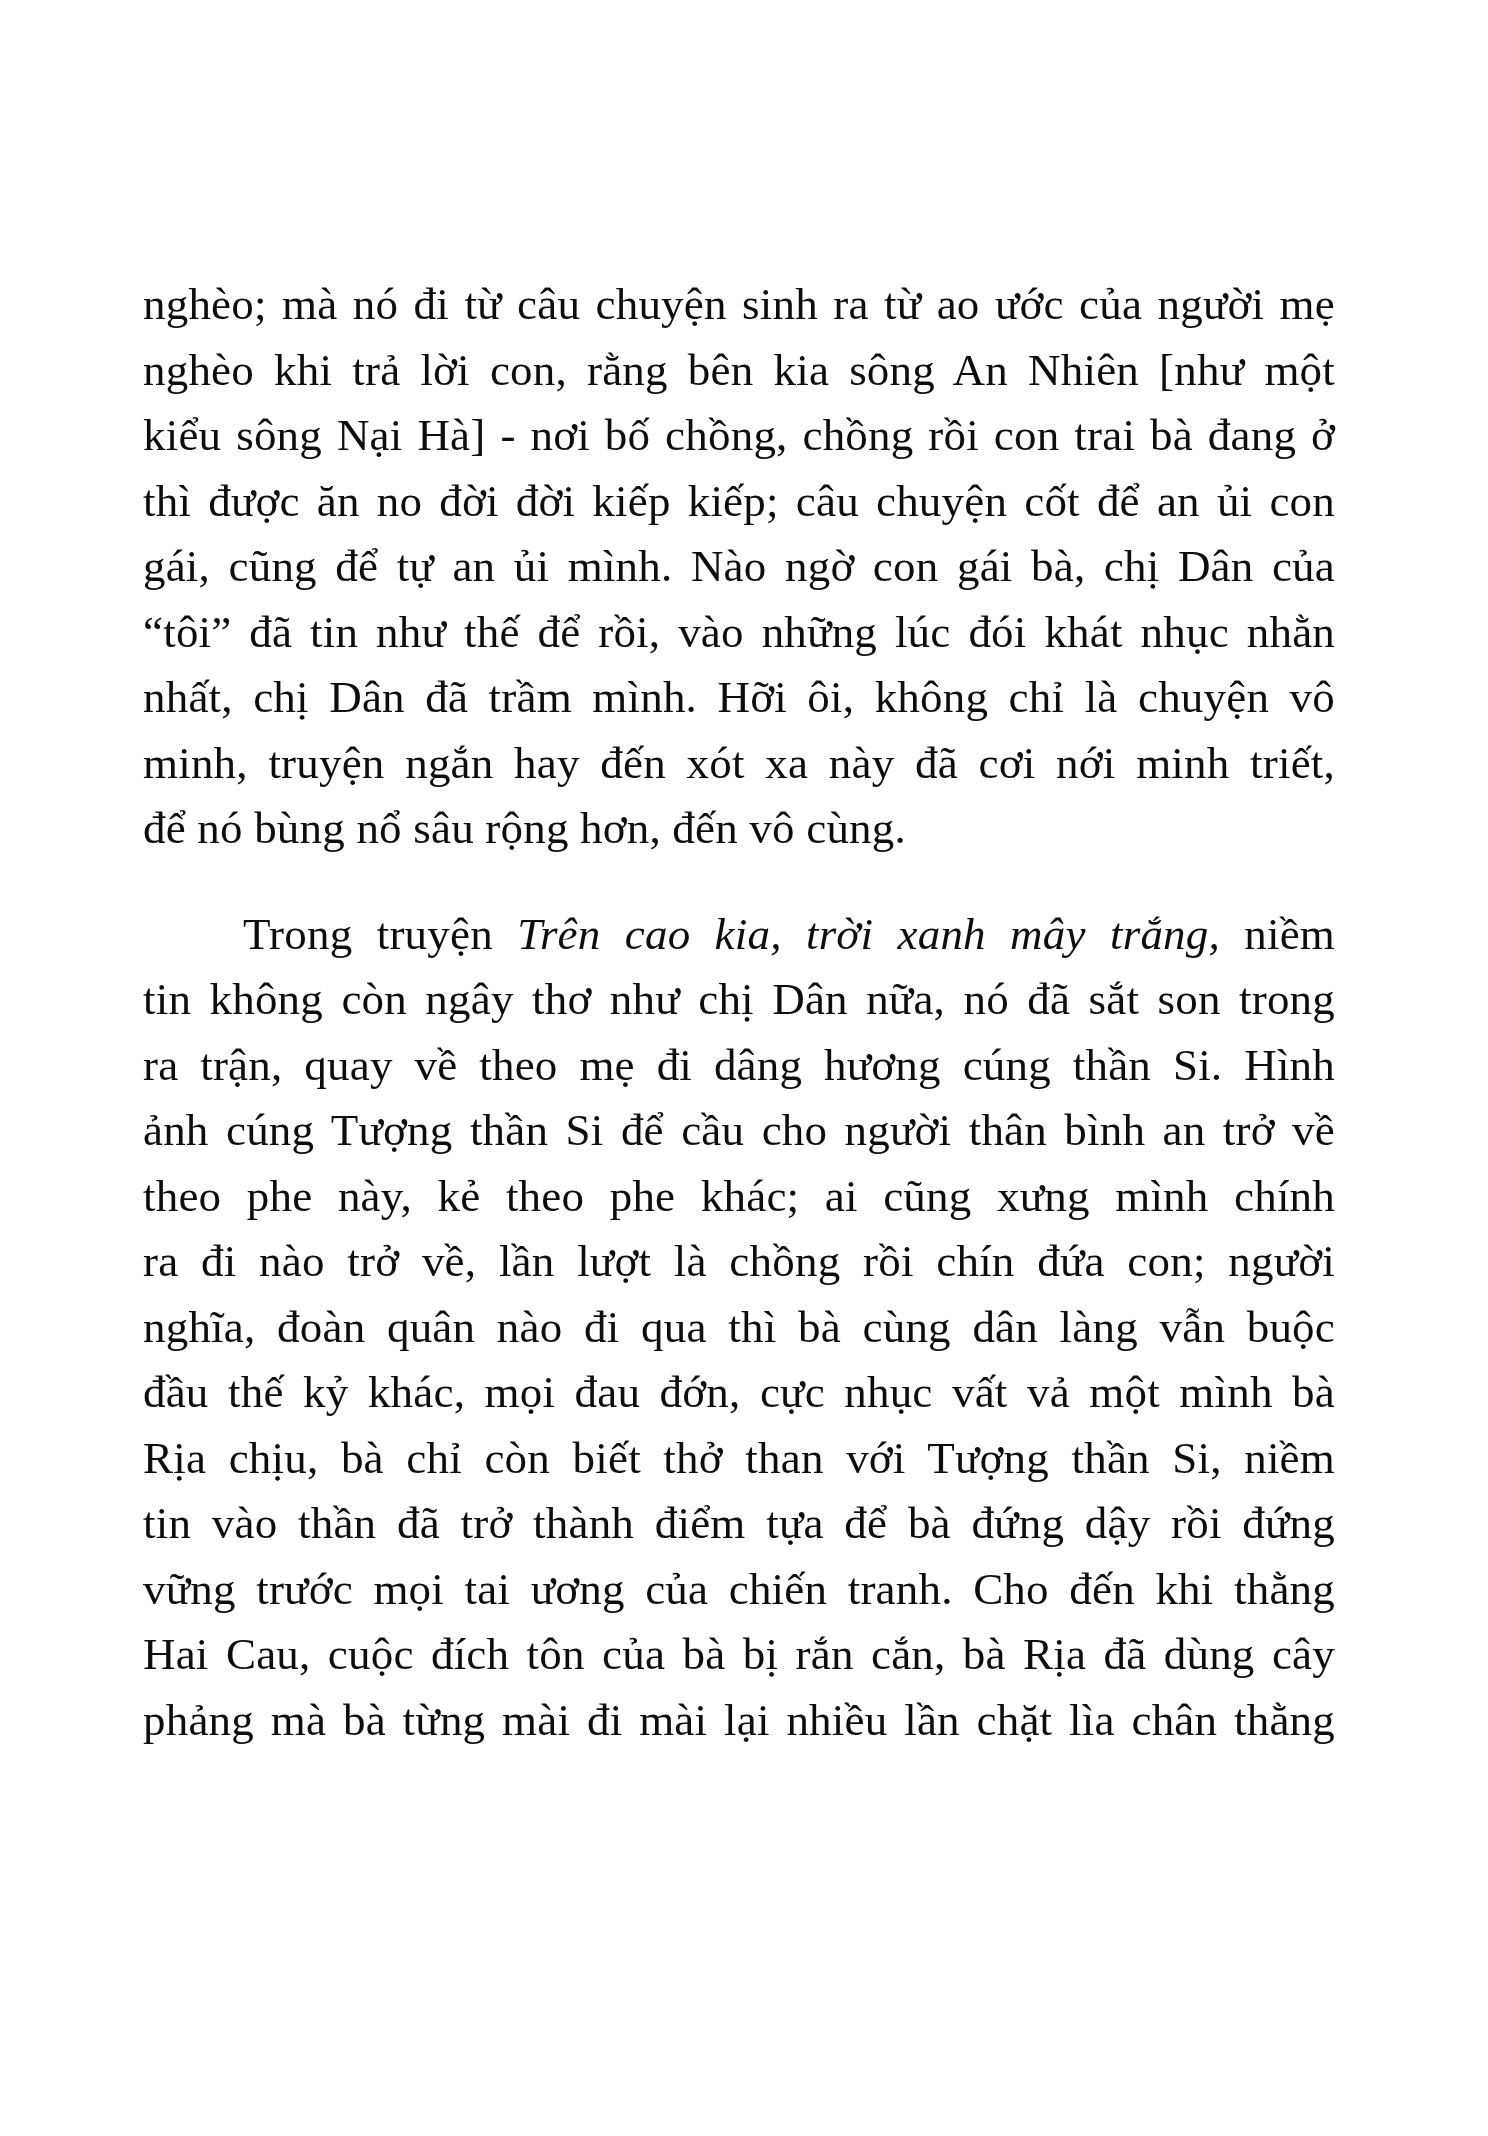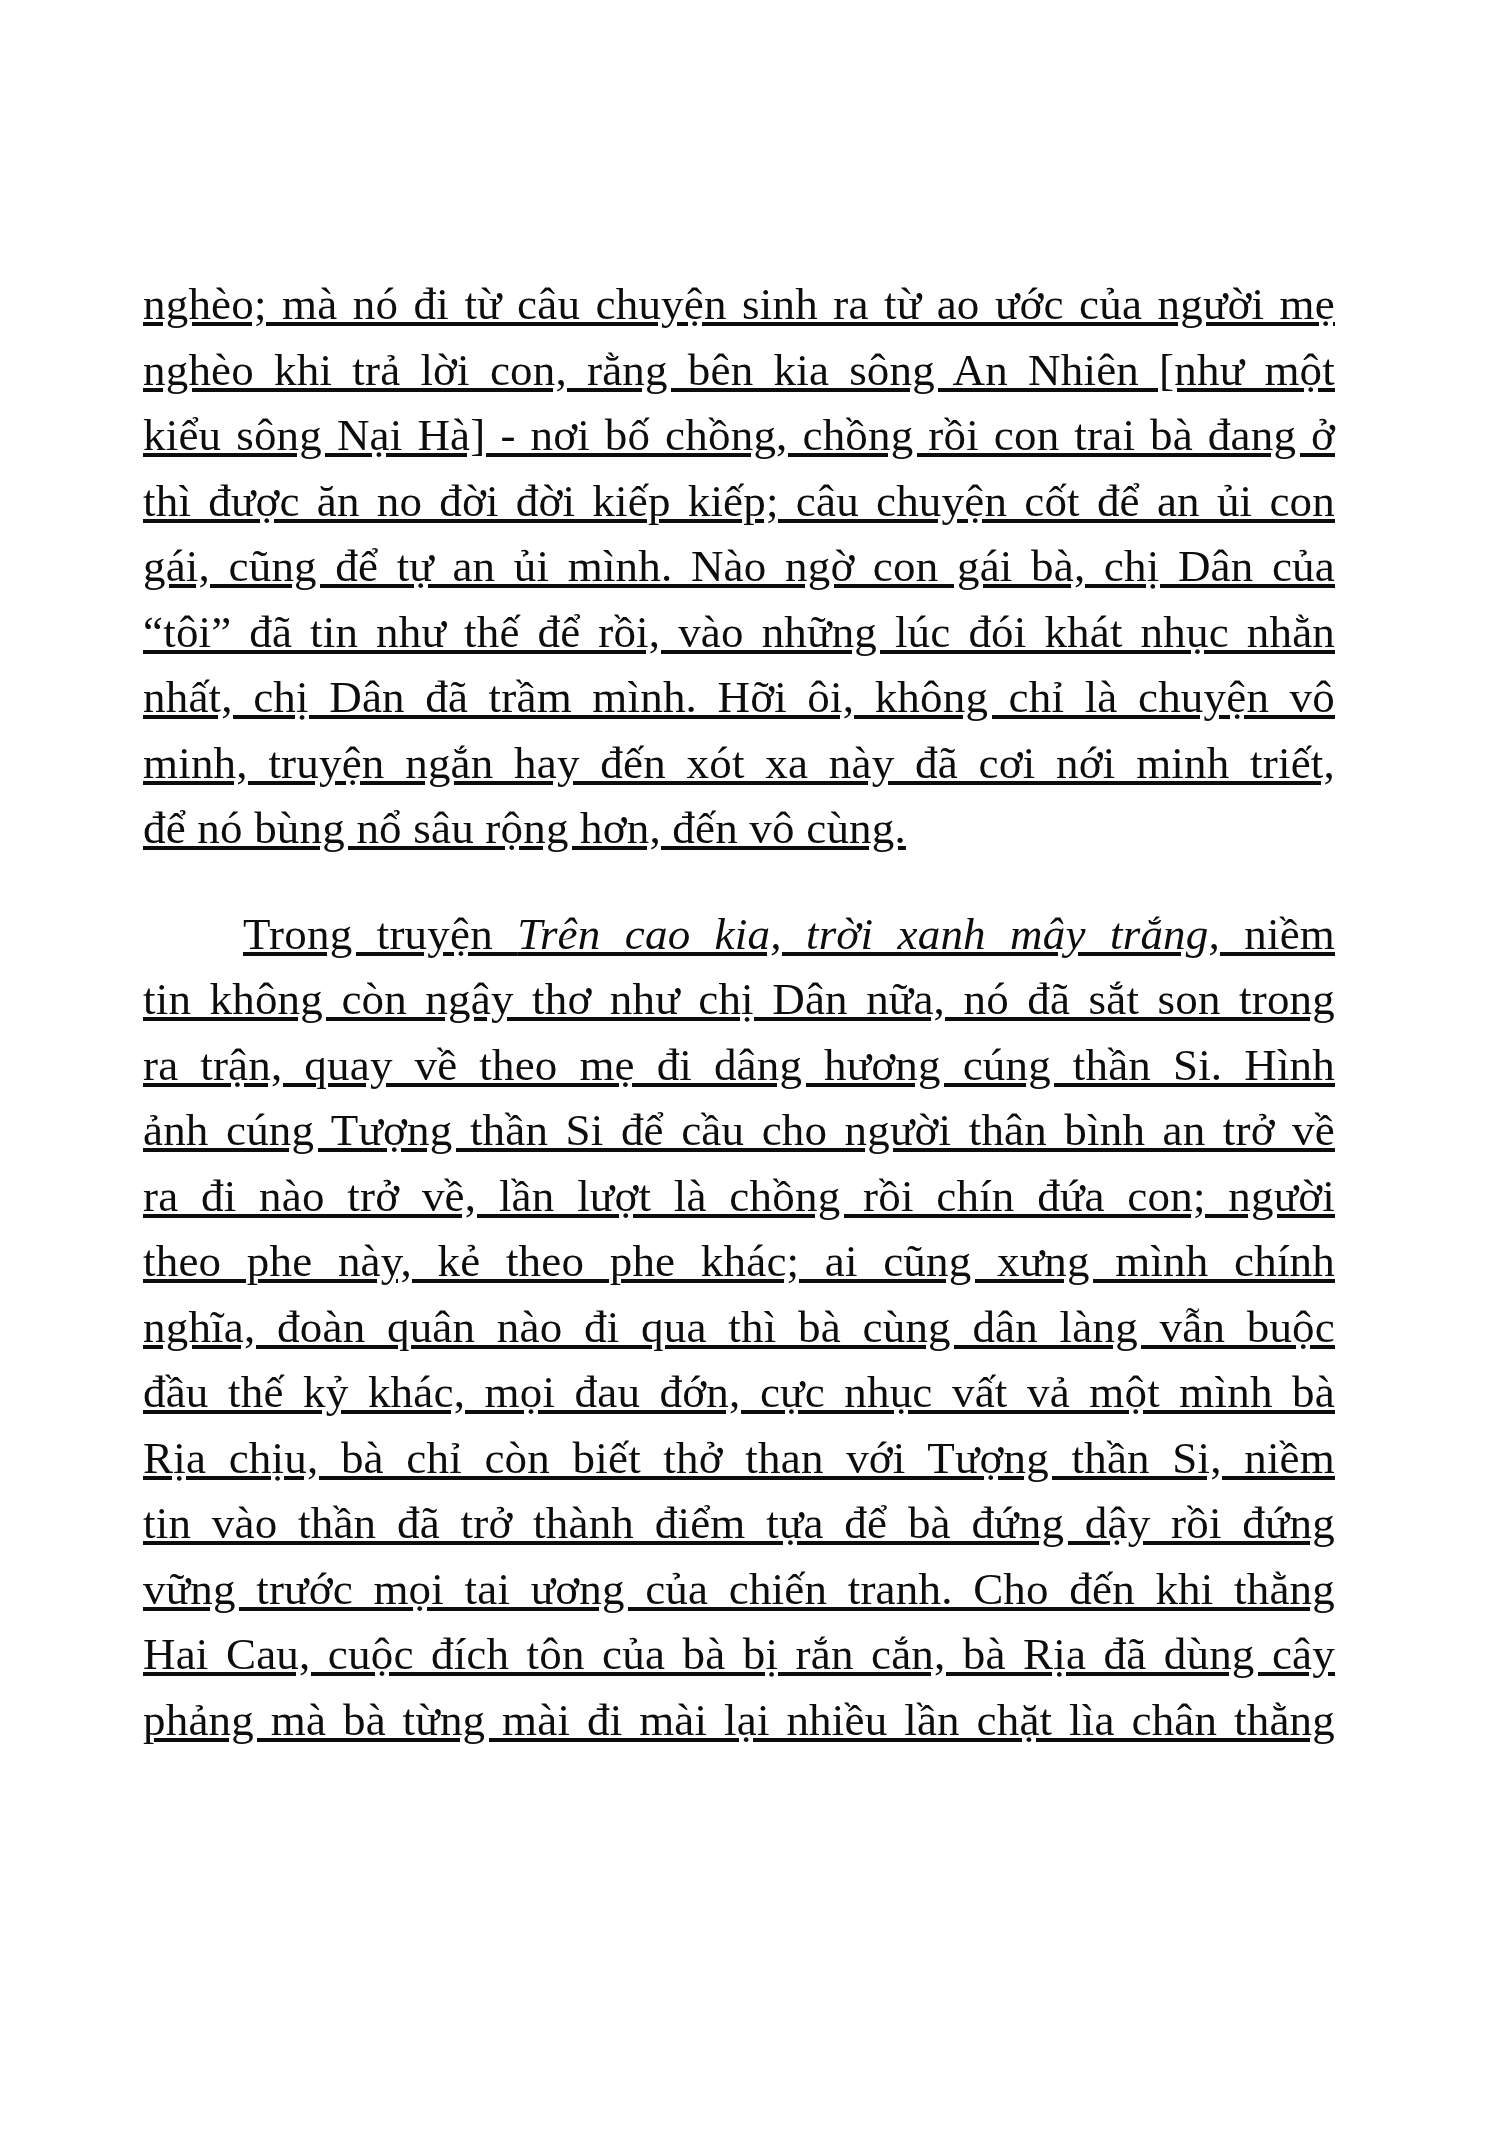--- a/index.html
+++ b/index.html
@@ -21,21 +21,20 @@
   }
   .page-text {
     position: absolute;
     left: 143px;
     top: 272px;
     width: 1192px;
     color: #0d0d0d;
     font-size: 45px;
     line-height: 65.5px;
     letter-spacing: 0.2px;
-    text-decoration: underline;
   }
   .paragraph {
     margin: 0;
   }
   .paragraph + .paragraph {
     margin-top: 40px;
   }
   .line {
     text-align: justify;
     text-align-last: justify;
@@ -65,22 +64,22 @@
         <div class="line"><span>“tôi” đã tin như thế để rồi, vào những lúc đói khát nhục nhằn</span></div>
         <div class="line"><span>nhất, chị Dân đã trầm mình. Hỡi ôi, không chỉ là chuyện vô</span></div>
         <div class="line"><span>minh, truyện ngắn hay đến xót xa này đã cơi nới minh triết,</span></div>
         <div class="line no-stretch"><span>để nó bùng nổ sâu rộng hơn, đến vô cùng.</span></div>
       </div>
       <div class="paragraph">
         <div class="line indent"><span>Trong truyện </span><span class="italic">Trên cao kia, trời xanh mây trắng,</span><span> niềm</span></div>
         <div class="line"><span>tin không còn ngây thơ như chị Dân nữa, nó đã sắt son trong</span></div>
         <div class="line"><span>ra trận, quay về theo mẹ đi dâng hương cúng thần Si. Hình</span></div>
         <div class="line"><span>ảnh cúng Tượng thần Si để cầu cho người thân bình an trở về</span></div>
+        <div class="line"><span>theo phe này, kẻ theo phe khác; ai cũng xưng mình chính</span></div>
         <div class="line"><span>ra đi nào trở về, lần lượt là chồng rồi chín đứa con; người</span></div>
-        <div class="line"><span>theo phe này, kẻ theo phe khác; ai cũng xưng mình chính</span></div>
         <div class="line"><span>nghĩa, đoàn quân nào đi qua thì bà cùng dân làng vẫn buộc</span></div>
         <div class="line"><span>đầu thế kỷ khác, mọi đau đớn, cực nhục vất vả một mình bà</span></div>
         <div class="line"><span>Rịa chịu, bà chỉ còn biết thở than với Tượng thần Si, niềm</span></div>
         <div class="line"><span>tin vào thần đã trở thành điểm tựa để bà đứng dậy rồi đứng</span></div>
         <div class="line"><span>vững trước mọi tai ương của chiến tranh. Cho đến khi thằng</span></div>
         <div class="line"><span>Hai Cau, cuộc đích tôn của bà bị rắn cắn, bà Rịa đã dùng cây</span></div>
         <div class="line"><span>phảng mà bà từng mài đi mài lại nhiều lần chặt lìa chân thằng</span></div>
       </div>
     </div>
 </div>

